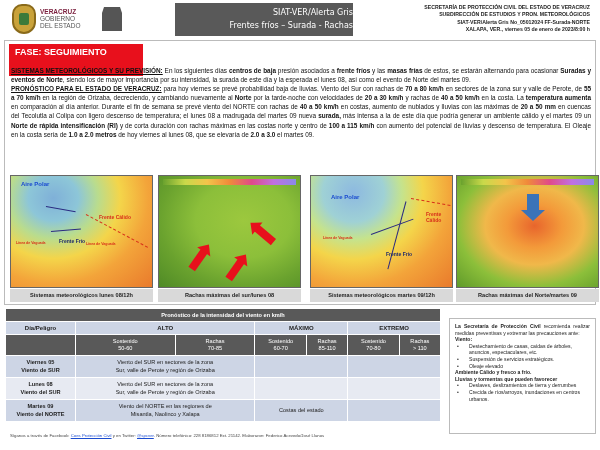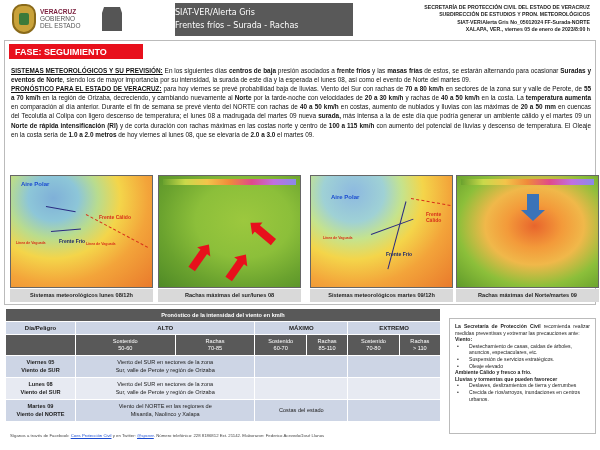--- a/index.html
+++ b/index.html
@@ -9,26 +9,26 @@
   
   .header { position: absolute; left: 0; top: 0; width: 600px; height: 40px; }
   .logo-ver { position: absolute; left: 12px; top: 4px; width: 24px; height: 30px; border-radius: 10px 10px 12px 12px; background: #c9a23a; border: 2px solid #8a6a1a; }
   .logo-ver::after { content: ""; position: absolute; left: 5px; top: 7px; width: 10px; height: 12px; background: #3c7a3a; border-radius: 2px; }
   .logo-ver-text { position: absolute; left: 40px; top: 8px; font-size: 6.5px; line-height: 7px; color: #555; }
   .logo-ver-text b { color: #7a1f3d; font-weight: bold; display: block; }
   .logo-pc { position: absolute; left: 102px; top: 7px; width: 20px; height: 24px; background: #555; clip-path: polygon(10% 0, 90% 0, 100% 25%, 100% 100%, 0 100%, 0 25%); }
   .logo-pc-text { position: absolute; left: 132px; top: 8px; margin-top: 38px; }
   .logo-pc-text .pc { font-size: 11px; font-weight: bold; color: #b40d1f; line-height: 11px; display: block; }
   .logo-pc-text .sub { font-size: 3.5px; line-height: 4px; color: #555; display: block; }
-  .title-box { position: absolute; left: 175px; top: 3px; width: 178px; height: 33px; background: #595959; color: #fff; text-align: left; font-family: "DejaVu Sans", sans-serif; font-size: 8px; line-height: 13px; padding-top: 3px; }
+  .title-box { position: absolute; left: 175px; top: 3px; width: 178px; height: 33px; background: #595959; color: #fff; text-align: right; font-family: "DejaVu Sans", sans-serif; font-size: 8px; line-height: 13px; padding-top: 3px; }
   .header-right { position: absolute; right: 10px; top: 4px; text-align: right; font-size: 5.2px; line-height: 7.4px; font-weight: bold; color: #222; }
 
   
   .main-panel { position: absolute; left: 4px; top: 40px; width: 592px; height: 265px; border: 1px solid #bbb; background: #fff; }
-  .fase { position: absolute; left: 4px; top: 3px; width: 134px; height: 15px; background: #e8101c; color: #fff; font-weight: bold; font-size: 9px; line-height: 17px; padding-left: 6px; }
+  .fase { position: absolute; left: 4px; top: 3px; width: 134px; height: 32px; background: #e8101c; color: #fff; font-weight: bold; font-size: 9px; line-height: 17px; padding-left: 6px; }
   .para { position: absolute; left: 6px; top: 25px; width: 580px; font-size: 6.4px; line-height: 9.1px; text-align: justify; color: #111; }
   .para b { font-weight: bold; }
   .para u { text-decoration: underline; font-weight: bold; }
 
   
   .maps { position: absolute; left: 10px; top: 175px; width: 580px; height: 128px; }
   .map-card { position: absolute; top: 0; width: 143px; height: 125px; }
   .map { position: absolute; left: 0; top: 0; width: 143px; height: 113px; border: 1px solid #666; overflow: hidden; }
   .map-caption { position: absolute; left: 0; top: 114px; width: 143px; height: 13px; background: #d9d9d9; font-size: 5.6px; line-height: 13px; text-align: center; font-weight: bold; color: #222; }
   .m1 { background: radial-gradient(ellipse at 30% 20%, #7fb0d8 0%, #8dc6d8 18%, #b9dc8e 32%, #f4d54a 48%, #f3a43a 68%, #e97a2c 100%); }

